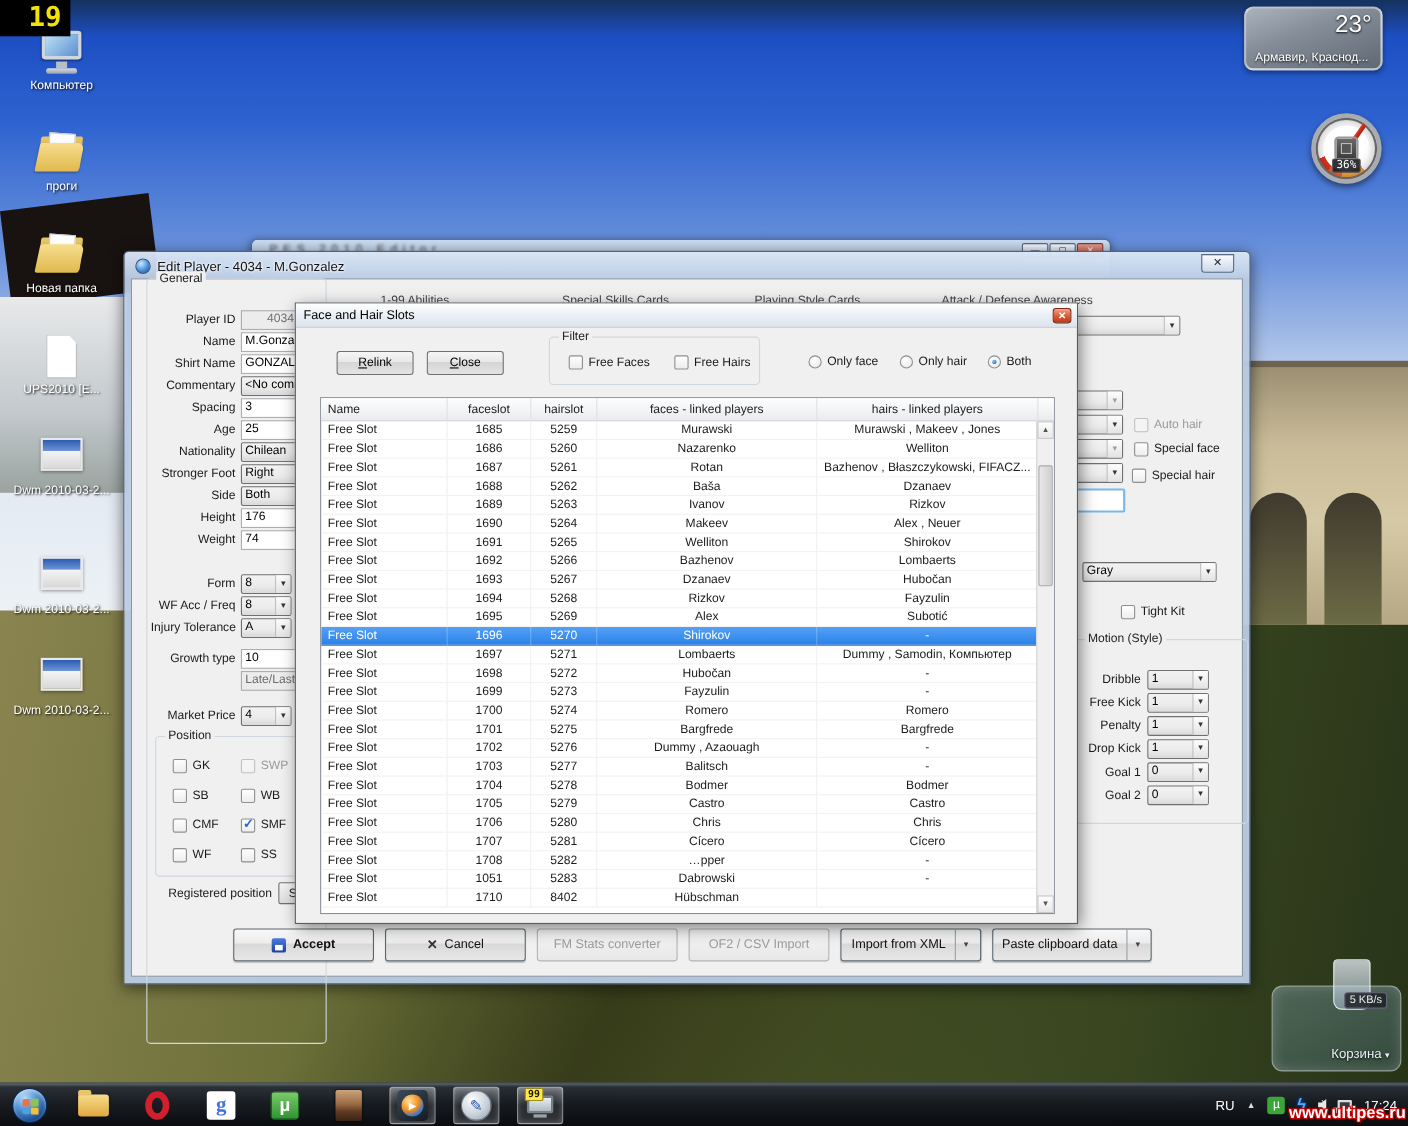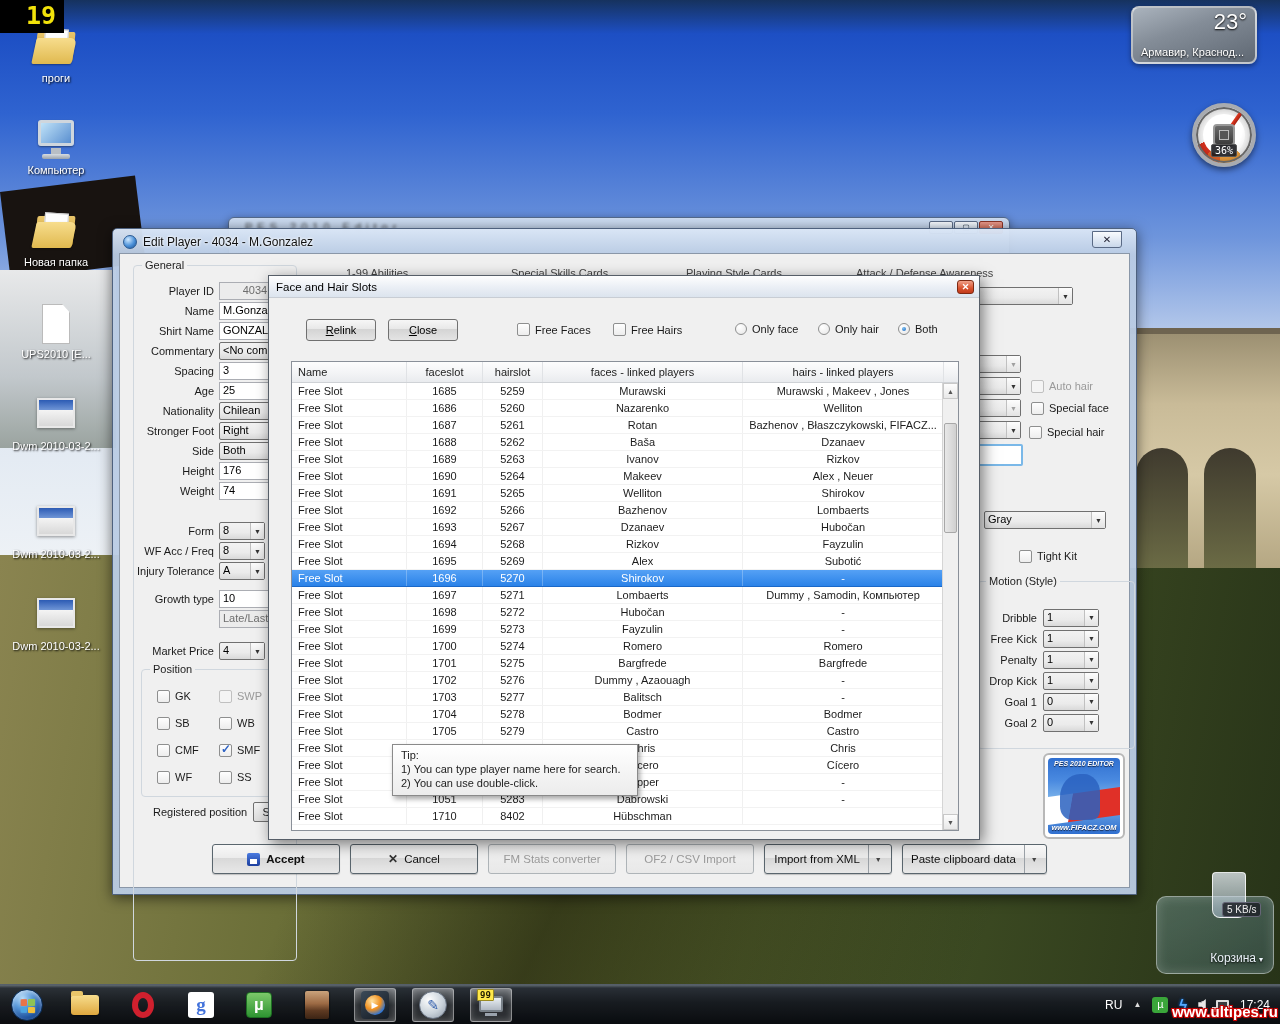--- a/index.html
+++ b/index.html
@@ -64,21 +64,21 @@
 .cap{width:24px;height:13px;border:1px solid #5a6a85;border-radius:2px;background:linear-gradient(rgba(255,255,255,.85),rgba(200,215,235,.6));font-size:8px;line-height:11px;text-align:center;color:#234}
 .cap.close{background:linear-gradient(#e89a8c,#c4543e);color:#fff;border-color:#8a3326}
 
 
 #edit-player{position:absolute;left:112px;top:228px;width:1025px;height:667px;z-index:10;border-radius:5px 5px 0 0;background:linear-gradient(rgba(218,230,246,.97),rgba(186,204,228,.95) 26px,rgba(186,204,228,.95));box-shadow:0 3px 14px rgba(0,0,0,.55);border:1px solid #4e617e}
 .ep-title{position:absolute;left:10px;top:4px;height:18px;display:flex;align-items:center;gap:6px;font-size:12px;color:#111;text-shadow:0 0 3px #fff,0 0 3px #fff}
 .ep-ico{width:14px;height:14px;border-radius:50%;background:radial-gradient(circle at 35% 30%,#cfe8ff,#4a90d8 55%,#1b4f90);border:1px solid #2a5a92;flex:none}
 .ep-close{position:absolute;right:14px;top:2px;width:30px;height:17px;border:1px solid #5a6a85;border-radius:0 0 3px 3px;background:linear-gradient(rgba(255,255,255,.85),rgba(205,218,235,.7));text-align:center;font-size:10px;line-height:16px;color:#223}
 .ep-client{position:absolute;left:6px;top:24px;right:6px;bottom:6px;background:#f0f0f0;border:1px solid #8a97a8}
 .ep-section{position:absolute;top:38px;font-size:11px;color:#444}
-#general-box{position:absolute;left:20px;top:36px;width:164px;height:696px;border:1px solid #d0d7de;border-radius:4px}
+#general-box{position:absolute;left:20px;top:24px;width:164px;height:696px;border:1px solid #d0d7de;border-radius:4px}
 .gb-label{position:absolute;left:8px;top:-7px;background:#f0f0f0;padding:0 3px;font-size:11px;color:#222}
 #general-fields{position:absolute;left:24px;top:52px;width:176px}
 .gf-row{display:flex;align-items:center;height:20px}
 .gf-label{width:82px;text-align:right;font-size:11px;color:#1a1a1a;padding-right:5px;white-space:nowrap;flex:none}
 .inp{height:18px;font-size:11px;background:#fff;border:1px solid #abadb3;padding:1px 3px;color:#000;width:72px;overflow:hidden;white-space:nowrap}
 .inp.dis{background:#ececec;color:#6e6e6e}
 .inp.ctr{text-align:center}
 .sel{height:18px;display:flex;border:1px solid #707070;border-radius:2px;background:linear-gradient(#f2f2f2,#ebebeb 60%,#d9d9d9);width:46px}
 .sel.wide{width:72px}
 .sel-v{flex:1;font-size:11px;padding:1px 3px;overflow:hidden;white-space:nowrap;color:#000}
@@ -205,33 +205,33 @@
   <div id="grass"></div>
   <div id="aqueduct">
     <div class="arch" style="left:8px"></div>
     <div class="arch" style="left:76px"></div>
   </div>
 
   <div id="fps">19</div>
   <div id="desktop-icons">
       <div class="dicon">
         <div class="dimg">
+          <div class="mon"></div>
+          <div class="monstand"></div>
+          <div class="monbase"></div>
+        </div>
+        <div class="dlabel">Компьютер</div>
+      </div>
+      <div class="dicon">
+        <div class="dimg">
           <div class="fback"></div>
           <div class="fpaper"></div>
           <div class="ffront"></div>
         </div>
         <div class="dlabel">проги</div>
-      </div>
-      <div class="dicon">
-        <div class="dimg">
-          <div class="mon"></div>
-          <div class="monstand"></div>
-          <div class="monbase"></div>
-        </div>
-        <div class="dlabel">Компьютер</div>
       </div>
       <div class="dicon">
         <div class="dimg">
           <div class="fback"></div>
           <div class="fpaper"></div>
           <div class="ffront"></div>
         </div>
         <div class="dlabel">Новая папка</div>
       </div>
       <div class="dicon">
@@ -531,28 +531,20 @@
         </div>
         <div class="mrow">
           <div class="mlabel">Goal 2</div>
           <div class="sel w56">
             <span class="sel-v">0</span>
             <span class="sel-a">▼</span>
           </div>
         </div>
       </div>
 
-    <div id="ep-logo">
-      <div class="logo-in">
-        <div class="logo-t">PES 2010 EDITOR</div>
-        <div class="logo-red"></div>
-        <div class="logo-player"></div>
-        <div class="logo-b">www.FIFACZ.COM</div>
-      </div>
-    </div>
 
     <div id="ep-buttons">
         <div class="btn primary">
           <span class="bicon-save"></span>
           <span>Accept</span>
         </div>
         <div class="btn">
           <span class="bicon-x">✕</span>
           <span>Cancel</span>
         </div>
@@ -574,20 +566,23 @@
   </div>
 
   <div id="face-dialog">
     <div class="fd-title">
         <span>Face and Hair Slots</span>
       </div>
     <div class="fd-close">✕</div>
     <div class="fd-btn" id="btn-relink">Relink</div>
     <div class="fd-btn" id="btn-close">Close</div>
 
+    <div class="fd-group" id="filter-group">
+      <div class="fd-gl">Filter</div>
+    </div>
     <div class="cbrow" id="cbrow-freefaces">
         <span class="cb"></span>
         <span>Free Faces</span>
       </div>
     <div class="cbrow" id="cbrow-freehairs">
         <span class="cb"></span>
         <span>Free Hairs</span>
       </div>
 
     <div class="rrow" id="rrow-onlyface">
@@ -796,25 +791,20 @@
           </div>
         </div>
       <div id="fhs-scroll">
         <div class="sarrow" id="sup">▲</div>
         <div id="sthumb"></div>
         <div class="sarrow" id="sdown">▼</div>
       </div>
     </div>
   </div>
 
-  <div id="tooltip">
-    <div>Tip:</div>
-    <div>1) You can type player name here for search.</div>
-    <div>2) You can use double-click.</div>
-  </div>
 
   <div id="taskbar">
     <div id="tb-apps">
         <div class="tapp">
           <div class="orb">
             <div class="flag">
               <i class="q q1"></i>
               <i class="q q2"></i>
               <i class="q q3"></i>
               <i class="q q4"></i>

